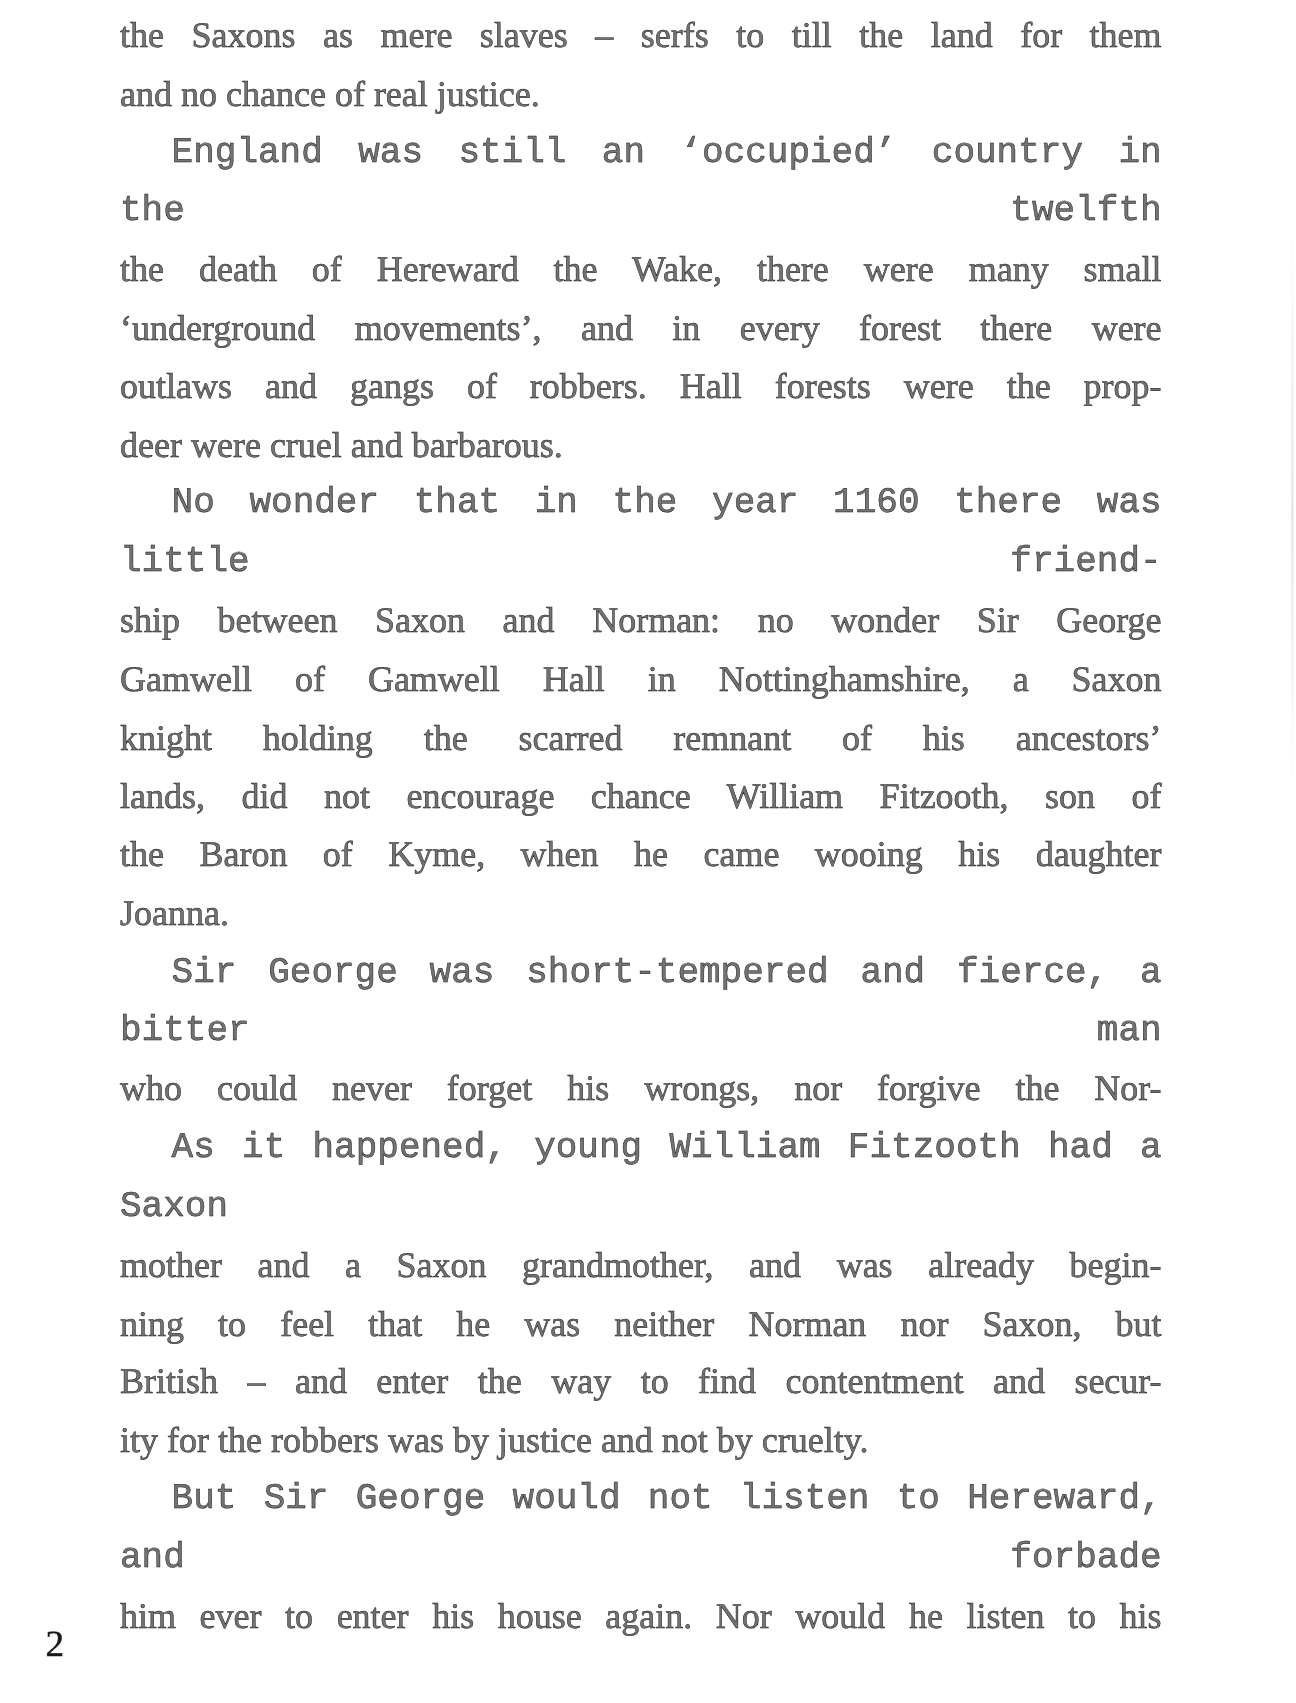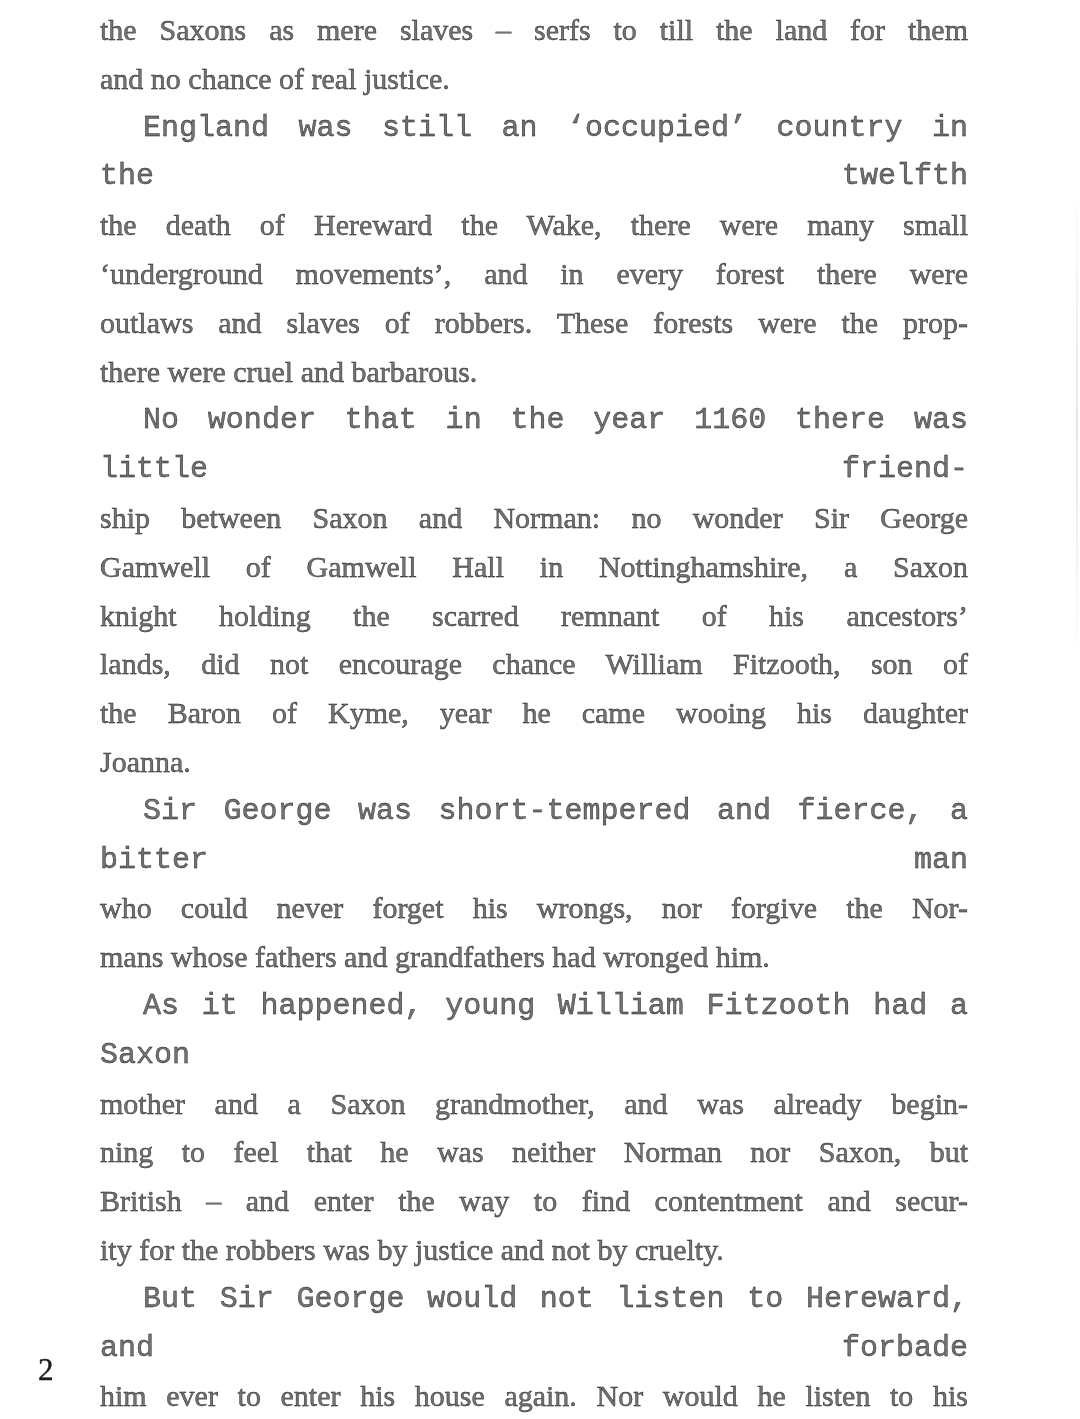--- a/index.html
+++ b/index.html
@@ -70,38 +70,37 @@
 
     <p class="para">
       <span class="line">the Saxons as mere slaves – serfs to till the land for them</span>
       <span class="line end">and no chance of real justice.</span>
     </p>
 
     <p class="para">
       <span class="line indent">England was still an ‘occupied’ country in the twelfth</span>
       <span class="line">the death of Hereward the Wake, there were many small</span>
       <span class="line">‘underground movements’, and in every forest there were</span>
-      <span class="line">outlaws and slaves of robbers. These forests were the prop-</span>
-      <span class="line end">there were cruel and barbarous.</span>
+      <span class="line">outlaws and gangs of robbers. Hall forests were the prop-</span>
+      <span class="line end">deer were cruel and barbarous.</span>
     </p>
 
     <p class="para">
       <span class="line indent">No wonder that in the year 1160 there was little friend-</span>
       <span class="line">ship between Saxon and Norman: no wonder Sir George</span>
       <span class="line">Gamwell of Gamwell Hall in Nottinghamshire, a Saxon</span>
       <span class="line">knight holding the scarred remnant of his ancestors’</span>
       <span class="line">lands, did not encourage chance William Fitzooth, son of</span>
-      <span class="line">the Baron of Kyme, year he came wooing his daughter</span>
+      <span class="line">the Baron of Kyme, when he came wooing his daughter</span>
       <span class="line end">Joanna.</span>
     </p>
 
     <p class="para">
       <span class="line indent">Sir George was short-tempered and fierce, a bitter man</span>
       <span class="line">who could never forget his wrongs, nor forgive the Nor-</span>
-      <span class="line end">mans whose fathers and grandfathers had wronged him.</span>
     </p>
 
     <p class="para">
       <span class="line indent">As it happened, young William Fitzooth had a Saxon</span>
       <span class="line">mother and a Saxon grandmother, and was already begin-</span>
       <span class="line">ning to feel that he was neither Norman nor Saxon, but</span>
       <span class="line">British – and enter the way to find contentment and secur-</span>
       <span class="line end">ity for the robbers was by justice and not by cruelty.</span>
     </p>
 

